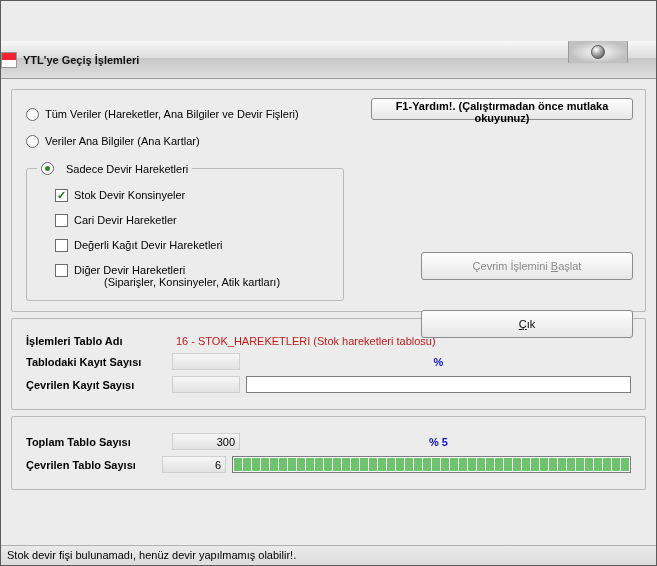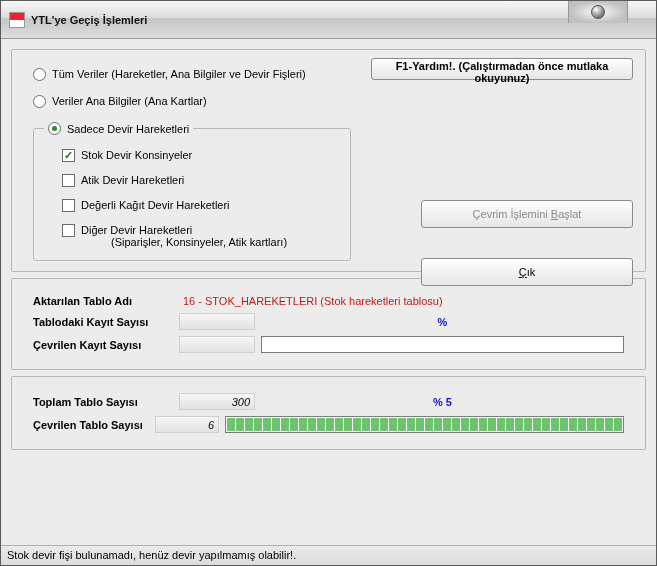--- a/index.html
+++ b/index.html
@@ -20,22 +20,23 @@
     border: 1px solid #5a5a5a;
     display: flex;
     flex-direction: column;
   }
   .titlebar {
     height: 38px;
     background: linear-gradient(to bottom, #f8f8f8 0%, #dcdcdc 45%, #c6c6c6 46%, #dedede 100%);
     border-bottom: 1px solid #9a9a9a;
     display: flex;
     align-items: center;
-    padding: 0 8px;
+    padding: 0 0;
     position: relative;
+    margin-top: 40px;
   }
   .titlebar .app-icon {
     width: 16px; height: 16px;
     background: linear-gradient(to bottom,#e23 0%,#e23 50%,#fff 50%,#fff 100%);
     border:1px solid #999;
     margin-right: 6px;
   }
   .titlebar .title-text {
     font-weight: bold;
     color: #111;
@@ -62,21 +63,21 @@
   .client {
     flex: 1;
     padding: 10px 10px 4px 10px;
     display:flex;
     flex-direction:column;
     gap: 6px;
   }
   .panel {
     border: 1px solid #b8b8b8;
     background: #ececec;
-    padding: 10px 21px;
+    padding: 10px 14px;
     border-radius: 2px;
   }
   .top-panel { position: relative; }
   .help-btn {
     position: absolute;
     top: 8px; right: 12px;
     width: 262px;
     height: 22px;
     background: linear-gradient(to bottom,#fefefe,#e6e6e6);
     border:1px solid #8b8b8b;
@@ -90,33 +91,33 @@
     background:#fff; display:inline-flex;align-items:center;justify-content:center;
   }
   .radio-visual.checked::after { content:""; width:5px;height:5px;border-radius:50%; background:#2a8a2a; }
   fieldset.devir {
     border:1px solid #b8b8b8;
     border-radius:3px;
     margin: 0 0 0 0;
     padding: 8px 10px 10px 10px;
     width: 318px;
   }
-  fieldset.devir legend { padding:0 4px; display:flex; align-items:center; gap:6px; }
+  fieldset.devir legend { padding:0 4px; display:flex; align-items:center; gap:12px; }
   .check-row { display:flex; align-items:flex-start; gap:6px; margin: 6px 0 12px 18px; color:#000; }
   .check-visual {
     width:13px;height:13px;border:1px solid #6b6b6b;background:#fff;
     display:inline-flex;align-items:center;justify-content:center;flex:none;
   }
   .check-visual.checked::after {
     content:"✓"; color:#1a7a1a; font-size:11px; line-height:11px; font-weight:bold;
   }
   .right-buttons {
     position:absolute;
     right: 12px;
-    top: 150px;
+    top: 162px;
     width: 212px;
     display:flex;
     flex-direction:column;
     gap: 30px;
   }
   .btn {
     height: 28px;
     border:1px solid #8b8b8b;
     border-radius:3px;
     background: linear-gradient(to bottom,#fefefe,#e6e6e6);
@@ -124,26 +125,25 @@
     cursor:pointer;
   }
   .btn[disabled] { color:#8a8a8a; cursor:default; }
   .u { text-decoration: underline; }
 
   .mid-panel .row, .bot-panel .row {
     display:flex; align-items:center; gap:6px; margin: 6px 0;
   }
   .row .lbl { width: 140px; font-weight:bold; color:#000; }
   .valbox {
-    width: 76px; height:17px;
+    width: 68px; height:17px;
     background: linear-gradient(to bottom,#f6f6f6,#e2e2e2);
     border:1px solid #cfcfcf;
     display:inline-flex; align-items:center; justify-content:flex-end; padding:0 4px;
     color:#000;
-    font-style:italic;
   }
   .tablename { color:#c11a1a; margin-left:4px; }
   .pct-blue { color:#0a15c8; font-weight:bold; }
   .prog-empty {
     flex:1; height:17px; border:1px solid #7c7c7c; background:#fff;
   }
   .prog {
     flex:1; height:17px; border:1px solid #7c7c7c; background:#fff;
     display:flex; align-items:center; gap:1px; padding:1px;
   }
@@ -191,21 +191,21 @@
           <span class="radio-visual checked"></span>
           <span>Sadece Devir Hareketleri</span>
         </legend>
 
         <div class="check-row">
           <span class="check-visual checked"></span>
           <span>Stok Devir Konsinyeler</span>
         </div>
         <div class="check-row">
           <span class="check-visual"></span>
-          <span>Atik Devir Hareketleri</span>
+          <span>Cari Devir Hareketler</span>
         </div>
         <div class="check-row">
           <span class="check-visual"></span>
           <span>Değerli Kağıt Devir Hareketleri</span>
         </div>
         <div class="check-row" style="margin-bottom:2px">
           <span class="check-visual"></span>
           <span class="sub">
             <span>Diğer Devir Hareketleri</span>
             <span class="sub-indent">(Siparişler, Konsinyeler, Atik kartları)</span>
@@ -218,21 +218,21 @@
           <span>Çevrim İşlemini </span><span class="u">B</span><span>aşlat</span>
         </button>
         <button class="btn">
           <span class="u">Ç</span><span>ık</span>
         </button>
       </div>
     </div>
 
     <div class="panel mid-panel">
       <div class="row">
-        <span class="lbl">Aktarılan Tablo Adı</span>
+        <span class="lbl">İşlemleri Tablo Adı</span>
         <span class="tablename">16 - STOK_HAREKETLERI (Stok hareketleri tablosu)</span>
       </div>
       <div class="row">
         <span class="lbl">Tablodaki Kayıt Sayısı</span>
         <span class="valbox"></span>
         <span style="flex:1;text-align:center" class="pct-blue">%</span>
       </div>
       <div class="row">
         <span class="lbl">Çevrilen Kayıt Sayısı</span>
         <span class="valbox"></span>

